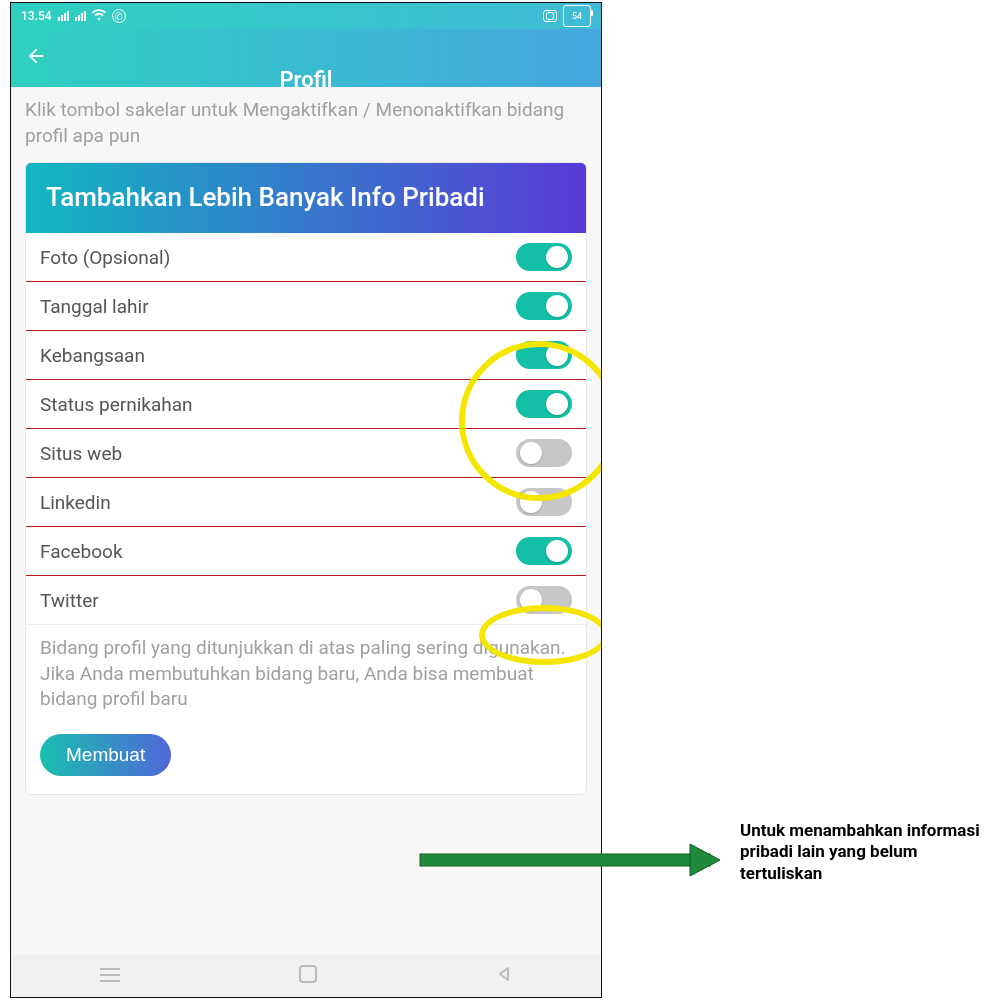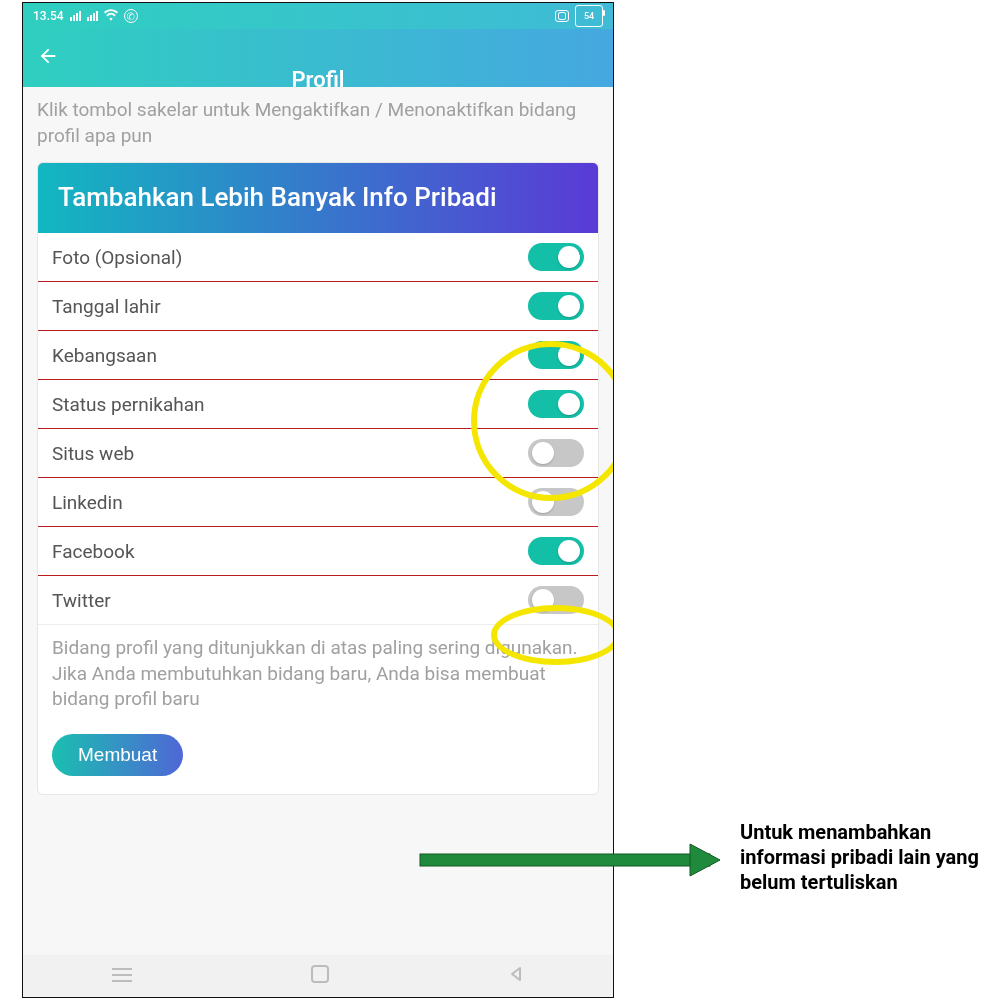--- a/index.html
+++ b/index.html
@@ -5,21 +5,21 @@
   * { box-sizing: border-box; margin: 0; padding: 0; }
   body {
     width: 1000px;
     height: 1000px;
     background: #fff;
     font-family: -apple-system, BlinkMacSystemFont, "Segoe UI", Roboto, Arial, sans-serif;
     position: relative;
   }
   .phone {
     position: absolute;
-    left: 22px;
+    left: 10px;
     top: 2px;
     width: 592px;
     height: 996px;
     border: 1px solid #111;
     background: #f7f7f7;
     overflow: hidden;
   }
   .statusbar {
     height: 26px;
     background: linear-gradient(90deg, #2fcfc0 0%, #3fbbd6 100%);
@@ -126,21 +126,21 @@
   }
   .arrow {
     position:absolute;
     left:390px;
     top:840px;
   }
   .annot {
     position:absolute;
     left:740px;
     top:820px;
-    font-size:20px;
+    font-size:17px;
     font-weight:700;
     color:#000;
     line-height:1.25;
     width:250px;
   }
 </style>
 </head>
 <body>
 
 <div class="phone">

